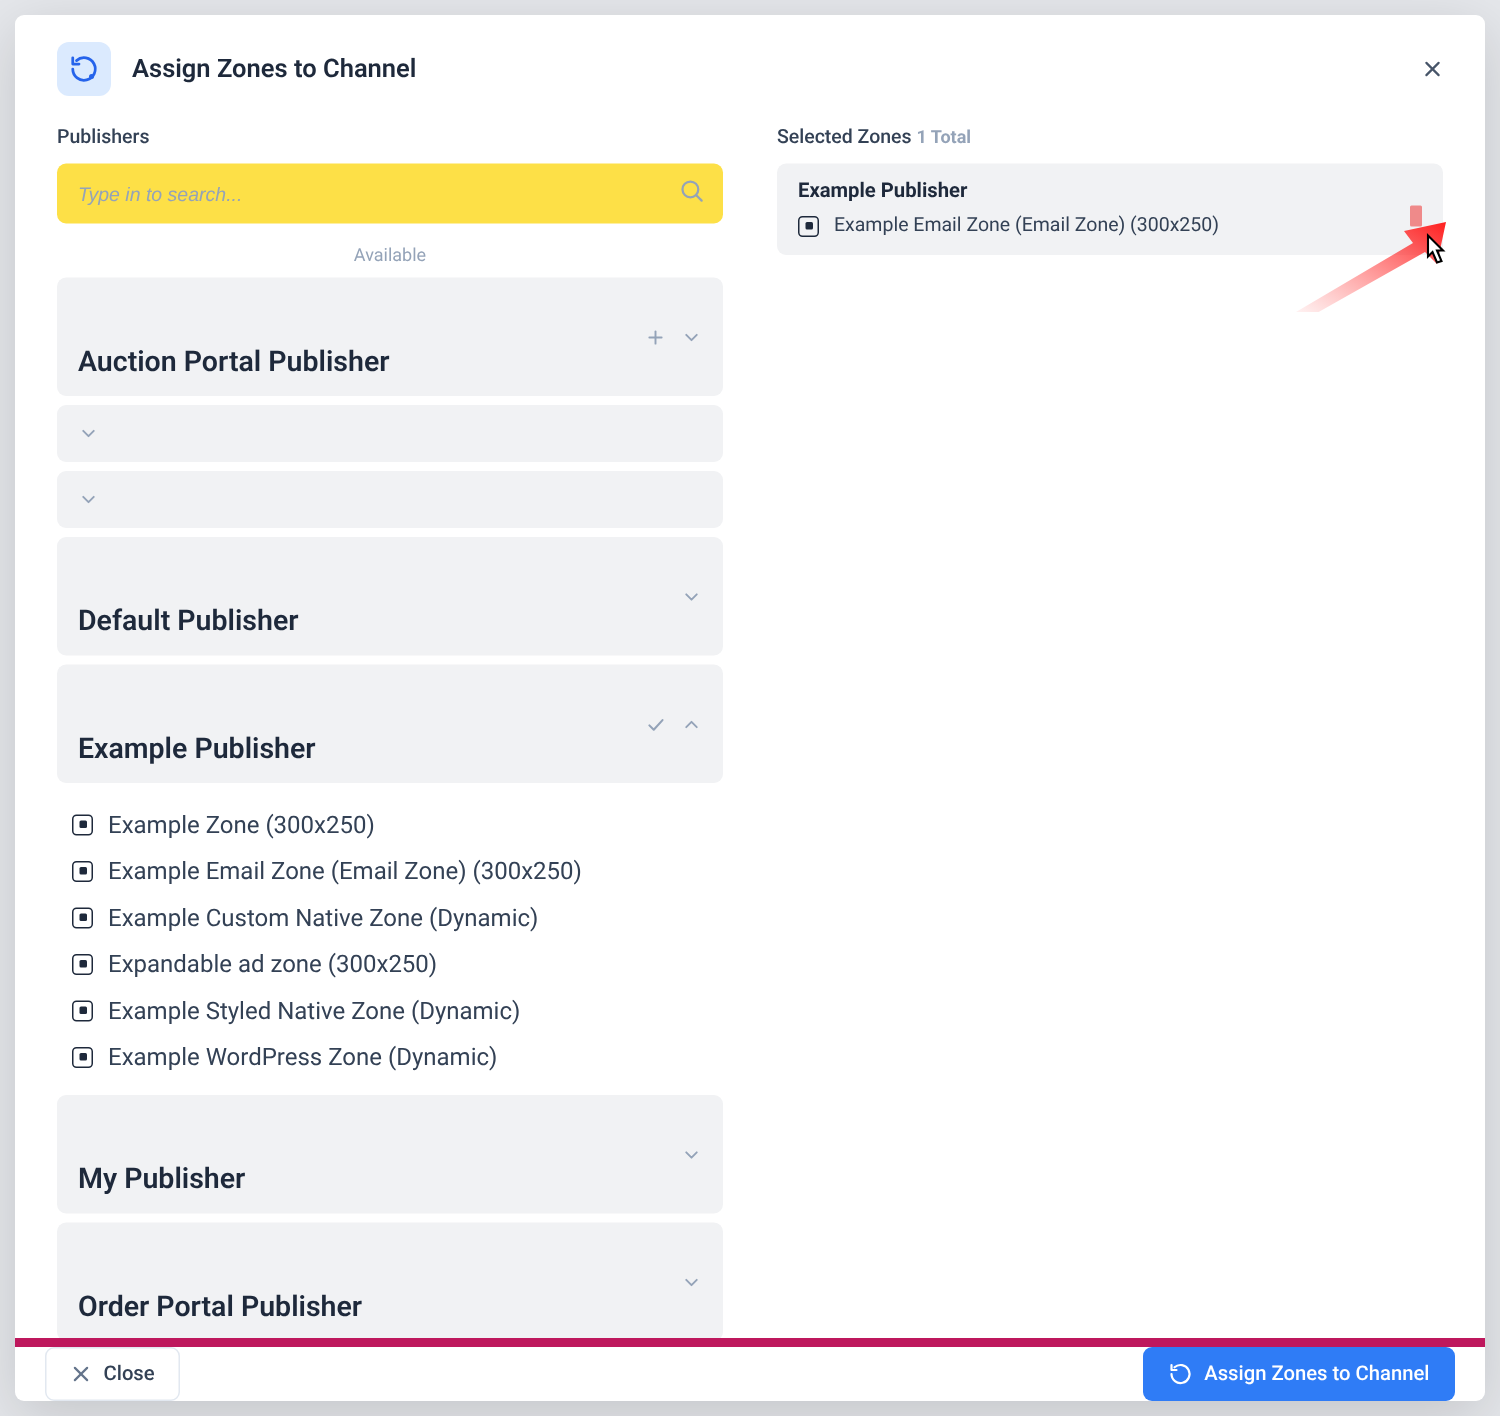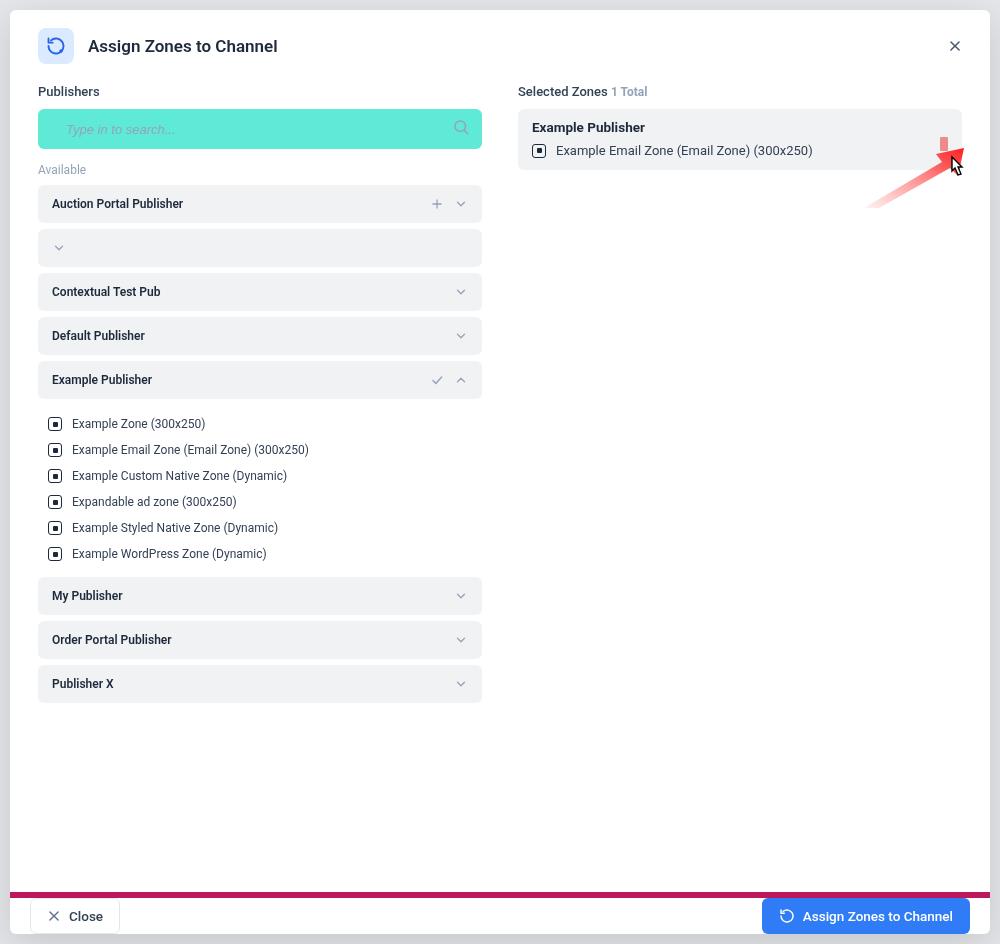--- a/index.html
+++ b/index.html
@@ -79,71 +79,73 @@
   }
   .search-wrap {
     position: relative;
     margin-bottom: 14px;
   }
   .search-input {
     width: 100%;
     height: 40px;
     border: none;
     border-radius: 6px;
-    background: #5eead4;
-    padding: 0 44px 0 28px;
+    background: #fde047;
+    padding: 0 44px 0 14px;
     font-size: 13px;
     font-style: italic;
     color: #64748b;
     outline: none;
   }
   .search-input::placeholder { color: #94a3b8; font-style: italic; }
   .search-icon-pos {
     position: absolute;
     right: 12px;
     top: 50%;
     transform: translateY(-50%);
     color: #94a3b8;
   }
   .sub-label {
     font-size: 12px;
     color: #94a3b8;
     margin-bottom: 8px;
+    text-align: center;
   }
   .pub-row {
     background: #f1f2f4;
     border-radius: 6px;
     padding: 12px 14px;
     margin-bottom: 6px;
     display: flex;
     align-items: center;
     cursor: pointer;
   }
   .pub-name {
-    font-size: 12px;
+    font-size: 19px;
     font-weight: 600;
     color: #1e293b;
     flex: 1;
+    margin-top: 32px;
   }
   .row-actions {
     display:flex;
     gap:10px;
     align-items:center;
     color:#94a3b8;
   }
   .chev { width:14px; height:14px; }
   .zone-list {
     padding: 6px 0 10px 0;
   }
   .zone-item {
     display: flex;
     align-items: center;
     gap: 10px;
     padding: 6px 4px 6px 10px;
-    font-size: 12px;
+    font-size: 16px;
     color: #334155;
     cursor: pointer;
   }
   .zone-icon {
     width: 14px;
     height: 14px;
     border: 1.5px solid #1e293b;
     border-radius: 3px;
     display:flex;
     align-items:center;
@@ -278,21 +280,20 @@
             </span>
           </div>
           <div class="pub-row">
             <span class="row-actions">
               <svg class="chev" viewBox="0 0 24 24" fill="none" stroke="currentColor" stroke-width="2.2" stroke-linecap="round" stroke-linejoin="round">
                 <polyline points="6 9 12 15 18 9"></polyline>
               </svg>
             </span>
           </div>
           <div class="pub-row">
-            <span class="pub-name">Contextual Test Pub</span>
             <span class="row-actions">
               <svg class="chev" viewBox="0 0 24 24" fill="none" stroke="currentColor" stroke-width="2.2" stroke-linecap="round" stroke-linejoin="round">
                 <polyline points="6 9 12 15 18 9"></polyline>
               </svg>
             </span>
           </div>
           <div class="pub-row">
             <span class="pub-name">Default Publisher</span>
             <span class="row-actions">
               <svg class="chev" viewBox="0 0 24 24" fill="none" stroke="currentColor" stroke-width="2.2" stroke-linecap="round" stroke-linejoin="round">

